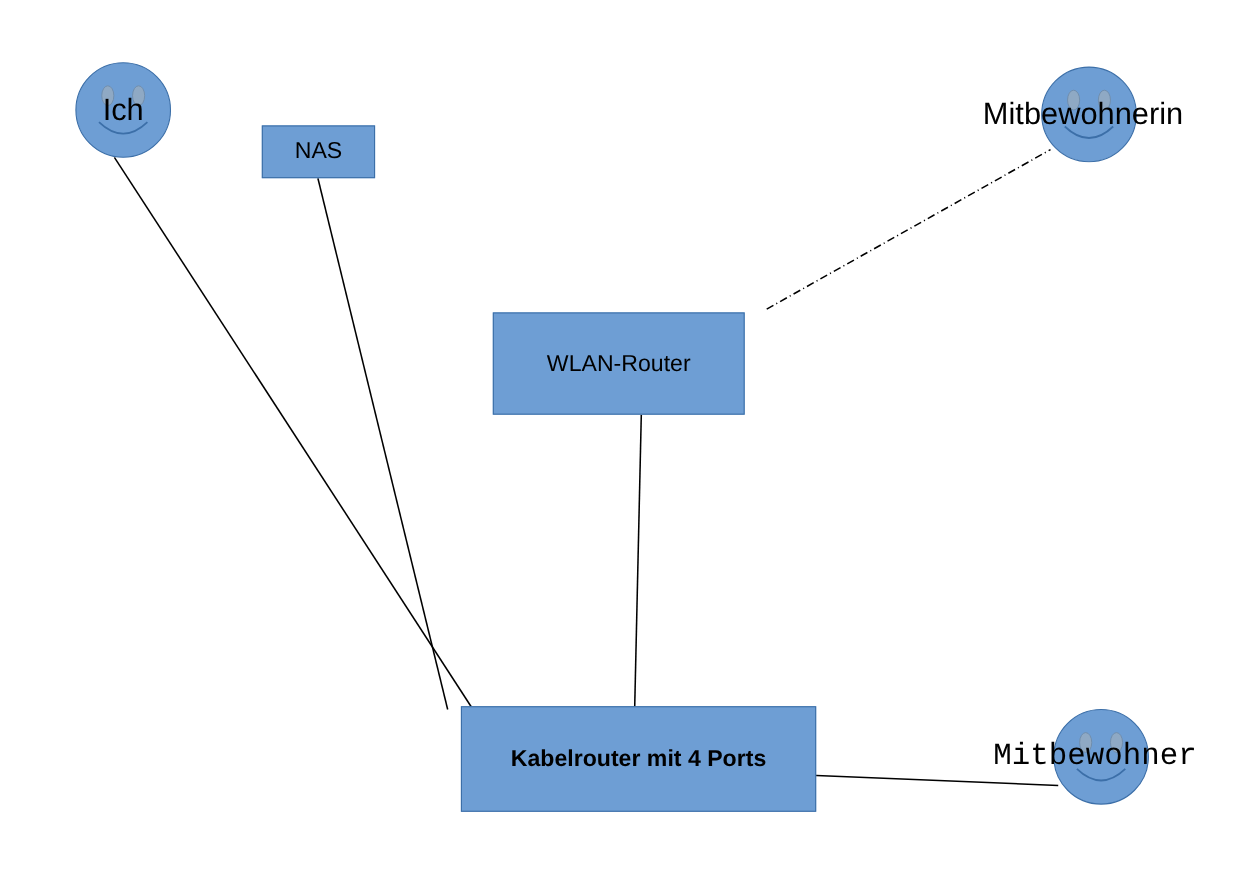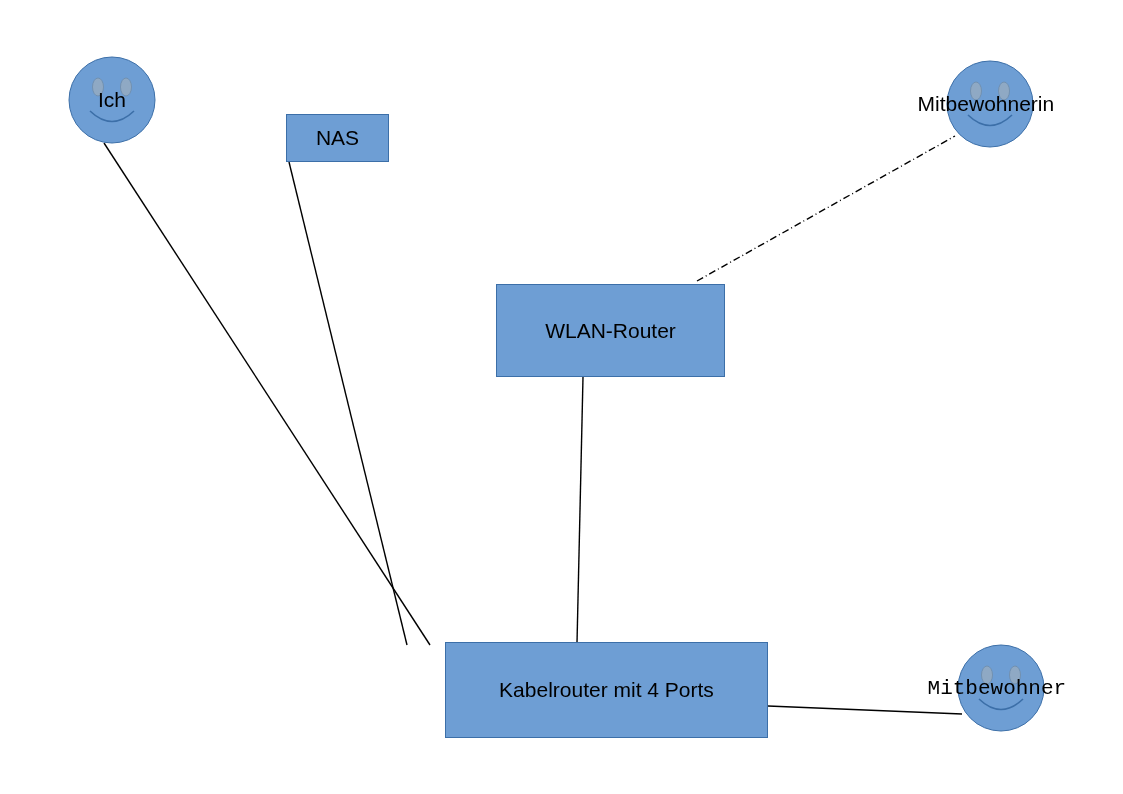--- a/index.html
+++ b/index.html
@@ -27,37 +27,36 @@
   .node {
     position: absolute;
   }
   .box {
     box-sizing: border-box;
     background: #6E9ED4;
     border: 1px solid #3C6FA8;
     display: flex;
     align-items: center;
     justify-content: center;
-    margin-left: 48px;
   }
   .box-label {
     font-size: 21px;
     color: #000000;
     white-space: nowrap;
     letter-spacing: 0px;
   }
   .smiley-wrap {
     position: absolute;
   }
   .smiley-svg {
     display: block;
   }
   .smiley-label {
     position: absolute;
-    font-size: 21px;
+    font-size: 28px;
     color: #000000;
     white-space: nowrap;
     top: 50%;
     transform: translateY(-50%);
     pointer-events: none;
   }
   .smiley-label.center {
     left: 50%;
     transform: translate(-50%, -50%);
   }
@@ -101,21 +100,21 @@
   <div class="smiley-wrap" style="left: 946px; top: 60px; width: 88px; height: 88px;">
     <svg class="smiley-svg" width="88" height="88" viewBox="0 0 88 88" xmlns="http://www.w3.org/2000/svg">
       <circle cx="44" cy="44" r="43" fill="#6E9ED4" stroke="#3C6FA8" stroke-width="1"></circle>
       <ellipse cx="30" cy="31" rx="5.5" ry="9" fill="#8FA9C4" stroke="#6E8BA8" stroke-width="0.8"></ellipse>
       <ellipse cx="58" cy="31" rx="5.5" ry="9" fill="#8FA9C4" stroke="#6E8BA8" stroke-width="0.8"></ellipse>
       <path d="M 22 55 Q 44 76 66 55" fill="none" stroke="#3C6FA8" stroke-width="1.6"></path>
     </svg>
     <span class="smiley-label left-shift">Mitbewohnerin</span>
   </div>
 
-  <div class="node box" style="left: 397px; top: 642px; width: 323px; height: 96px;">
+  <div class="node box" style="left: 419px; top: 642px; width: 323px; height: 96px; font-weight: bold;">
     <span class="box-label">Kabelrouter mit 4 Ports</span>
   </div>
 
   <div class="smiley-wrap" style="left: 957px; top: 644px; width: 88px; height: 88px; font-family: Liberation Mono, monospace;">
     <svg class="smiley-svg" width="88" height="88" viewBox="0 0 88 88" xmlns="http://www.w3.org/2000/svg">
       <circle cx="44" cy="44" r="43" fill="#6E9ED4" stroke="#3C6FA8" stroke-width="1"></circle>
       <ellipse cx="30" cy="31" rx="5.5" ry="9" fill="#8FA9C4" stroke="#6E8BA8" stroke-width="0.8"></ellipse>
       <ellipse cx="58" cy="31" rx="5.5" ry="9" fill="#8FA9C4" stroke="#6E8BA8" stroke-width="0.8"></ellipse>
       <path d="M 22 55 Q 44 76 66 55" fill="none" stroke="#3C6FA8" stroke-width="1.6"></path>
     </svg>

